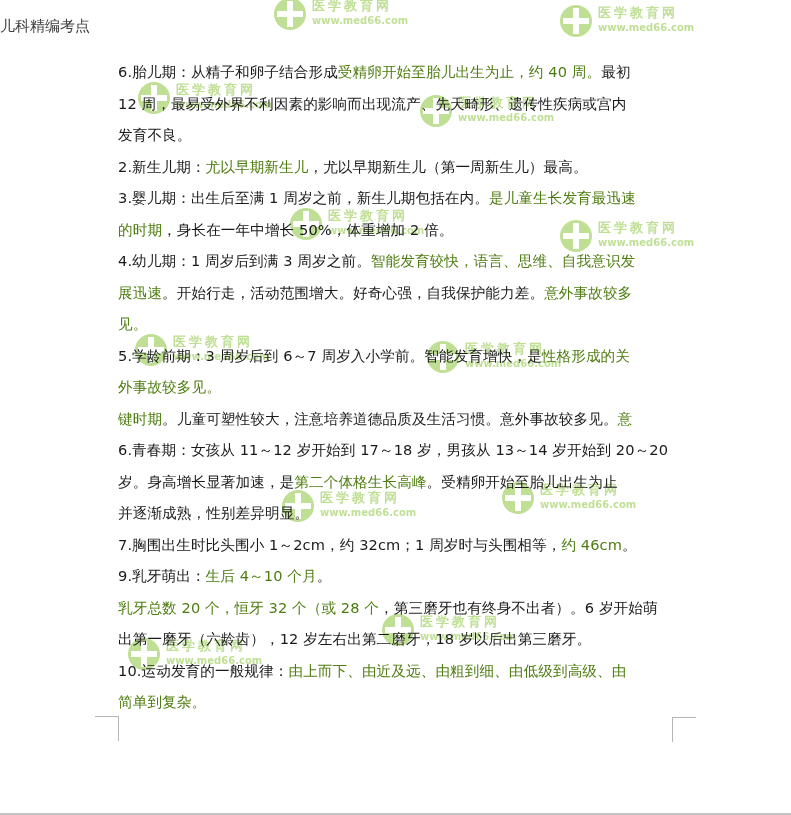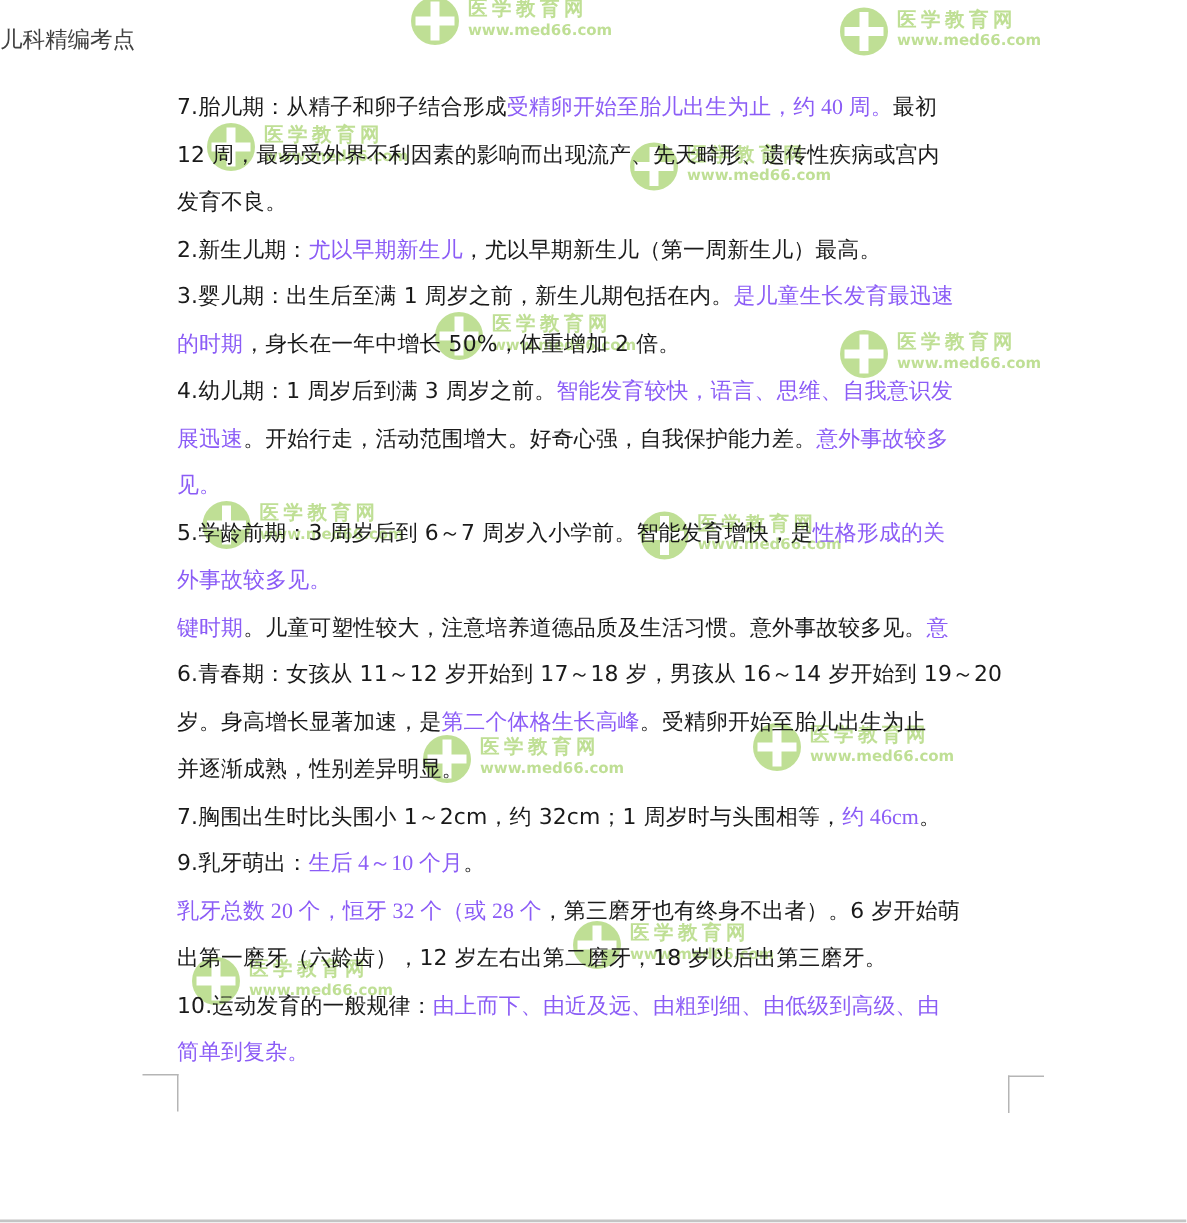--- a/index.html
+++ b/index.html
@@ -4,21 +4,21 @@
 <style>
   html, body { margin:0; padding:0; }
   body { width:791px; height:815px; background:#ffffff; position:relative; overflow:hidden;
          font-family:"DejaVu Sans", "Liberation Sans", sans-serif; }
   .page { position:absolute; left:0; top:0; width:791px; height:720px; }
   .title { position:absolute; top:17px; left:0; width:791px; text-align:left;
            font-size:15px; color:#404040; letter-spacing:0px; }
   .body { position:absolute; left:118px; top:56px; width:556px; }
   .line { height:31.5px; line-height:31.5px; font-size:14.6px; color:#1a1a1a; white-space:nowrap;
           letter-spacing:0.1px; }
-  .red { color:#8b5cf6;font-family:Liberation Serif, serif; }
+  .red { color:#4d7c0f; }
   .corner { position:absolute; border-color:#b5b5b5; border-style:solid; border-width:0; }
   .corner.left { left:95px; top:716px; width:23px; height:24px; border-top-width:1px; border-right-width:1px; }
   .corner.right { left:672px; top:717px; width:23px; height:24px; border-top-width:1px; border-left-width:1px; }
   .bottom-rule { position:absolute; left:0; top:813px; width:791px; height:2px; background:#c4c4c4; }
   .wm { position:absolute; width:130px; height:36px; opacity:0.55; pointer-events:none; }
   .wm .logo { position:absolute; left:0; top:2px; width:32px; height:32px; border-radius:50%;
               background:#8cc63f; }
   .wm .logo::before { content:""; position:absolute; left:13px; top:3px; width:6px; height:26px; background:#fff; }
   .wm .logo::after { content:""; position:absolute; left:3px; top:13px; width:26px; height:6px; background:#fff; }
   .wm .cn { position:absolute; left:38px; top:1px; font-size:13px; font-weight:bold; color:#8cc63f;
@@ -88,33 +88,33 @@
   </div>
   <div class="wm" style="left:382px; top:612px;">
     <span class="logo"></span>
     <span class="cn">医学教育网</span>
     <span class="url">www.med66.com</span>
   </div>
 
   <div class="title">儿科精编考点</div>
 
   <div class="body" id="doc-body">
-      <div class="line"><span>7.胎儿期：从精子和卵子结合形成</span><span class="red">受精卵开始至胎儿出生为止，约 40 周。</span><span>最初</span></div>
+      <div class="line"><span>6.胎儿期：从精子和卵子结合形成</span><span class="red">受精卵开始至胎儿出生为止，约 40 周。</span><span>最初</span></div>
       <div class="line"><span>12 周，最易受外界不利因素的影响而出现流产、先天畸形、遗传性疾病或宫内</span></div>
       <div class="line"><span>发育不良。</span></div>
       <div class="line"><span>2.新生儿期：</span><span class="red">尤以早期新生儿</span><span>，尤以早期新生儿（第一周新生儿）最高。</span></div>
       <div class="line"><span>3.婴儿期：出生后至满 1 周岁之前，新生儿期包括在内。</span><span class="red">是儿童生长发育最迅速</span></div>
       <div class="line"><span class="red">的时期</span><span>，身长在一年中增长 50%，体重增加 2 倍。</span></div>
       <div class="line"><span>4.幼儿期：1 周岁后到满 3 周岁之前。</span><span class="red">智能发育较快，语言、思维、自我意识发</span></div>
       <div class="line"><span class="red">展迅速</span><span>。开始行走，活动范围增大。好奇心强，自我保护能力差。</span><span class="red">意外事故较多</span></div>
       <div class="line"><span class="red">见。</span></div>
       <div class="line"><span>5.学龄前期：3 周岁后到 6～7 周岁入小学前。智能发育增快，是</span><span class="red">性格形成的关</span></div>
       <div class="line"><span class="red">外事故较多见。</span></div>
       <div class="line"><span class="red">键时期</span><span>。儿童可塑性较大，注意培养道德品质及生活习惯。意外事故较多见。</span><span class="red">意</span></div>
-      <div class="line"><span>6.青春期：女孩从 11～12 岁开始到 17～18 岁，男孩从 16～14 岁开始到 19～20</span></div>
+      <div class="line"><span>6.青春期：女孩从 11～12 岁开始到 17～18 岁，男孩从 13～14 岁开始到 20～20</span></div>
       <div class="line"><span>岁。身高增长显著加速，是</span><span class="red">第二个体格生长高峰</span><span>。受精卵开始至胎儿出生为止</span></div>
       <div class="line"><span>并逐渐成熟，性别差异明显。</span></div>
       <div class="line"><span>7.胸围出生时比头围小 1～2cm，约 32cm；1 周岁时与头围相等，</span><span class="red">约 46cm</span><span>。</span></div>
       <div class="line"><span>9.乳牙萌出：</span><span class="red">生后 4～10 个月</span><span>。</span></div>
       <div class="line"><span class="red">乳牙总数 20 个，恒牙 32 个（或 28 个</span><span>，第三磨牙也有终身不出者）。6 岁开始萌</span></div>
       <div class="line"><span>出第一磨牙（六龄齿），12 岁左右出第二磨牙，18 岁以后出第三磨牙。</span></div>
       <div class="line"><span>10.运动发育的一般规律：</span><span class="red">由上而下、由近及远、由粗到细、由低级到高级、由</span></div>
       <div class="line"><span class="red">简单到复杂。</span></div>
     </div>
 

